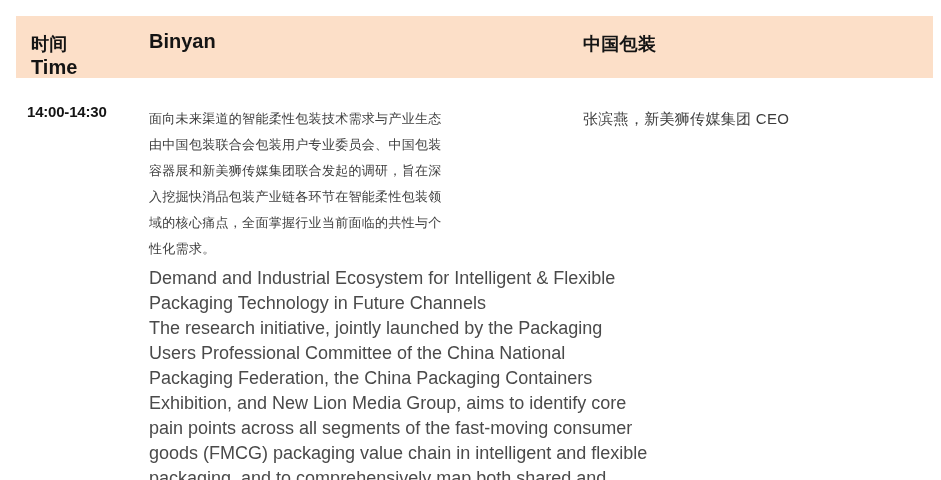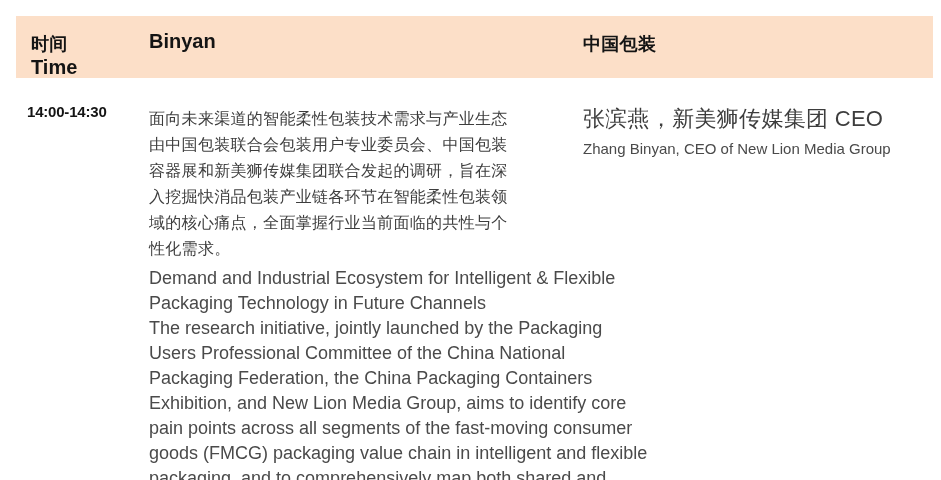--- a/index.html
+++ b/index.html
@@ -48,34 +48,34 @@
     padding-top: 16px;
   }
   .time-cell {
     font-size: 15px;
     font-weight: bold;
     color: var(--heading_text);
     line-height: 20px;
     letter-spacing: -0.2px;
   }
   .topic-zh {
-    font-size: 16px;
+    font-size: 13px;
     line-height: 26px;
     color: var(--body_zh_text);
     letter-spacing: 0.3px;
     white-space: pre;
   }
   .topic-en {
     font-size: 18px;
     line-height: 25px;
     color: var(--body_en_text);
     white-space: pre;
   }
   .speaker-zh {
-    font-size: 22px;
+    font-size: 15px;
     line-height: 26px;
     color: var(--body_zh_text);
     letter-spacing: 0.3px;
     margin-bottom: 2px;
   }
   .speaker-en {
     font-size: 15px;
     line-height: 25px;
     color: var(--body_en_text);
   }
@@ -113,17 +113,16 @@
 Users Professional Committee of the China National
 Packaging Federation, the China Packaging Containers
 Exhibition, and New Lion Media Group, aims to identify core
 pain points across all segments of the fast-moving consumer
 goods (FMCG) packaging value chain in intelligent and flexible
 packaging, and to comprehensively map both shared and
 customized industry demands.</div>
     </div>
     <div class="speaker-cell">
       <div class="speaker-zh">张滨燕，新美狮传媒集团 CEO</div>
-      <div class="speaker-en">Zhang Binyan, CEO of New Lion Media Group</div>
     </div>
   </div>
 
 </div>
 
 </body></html>

